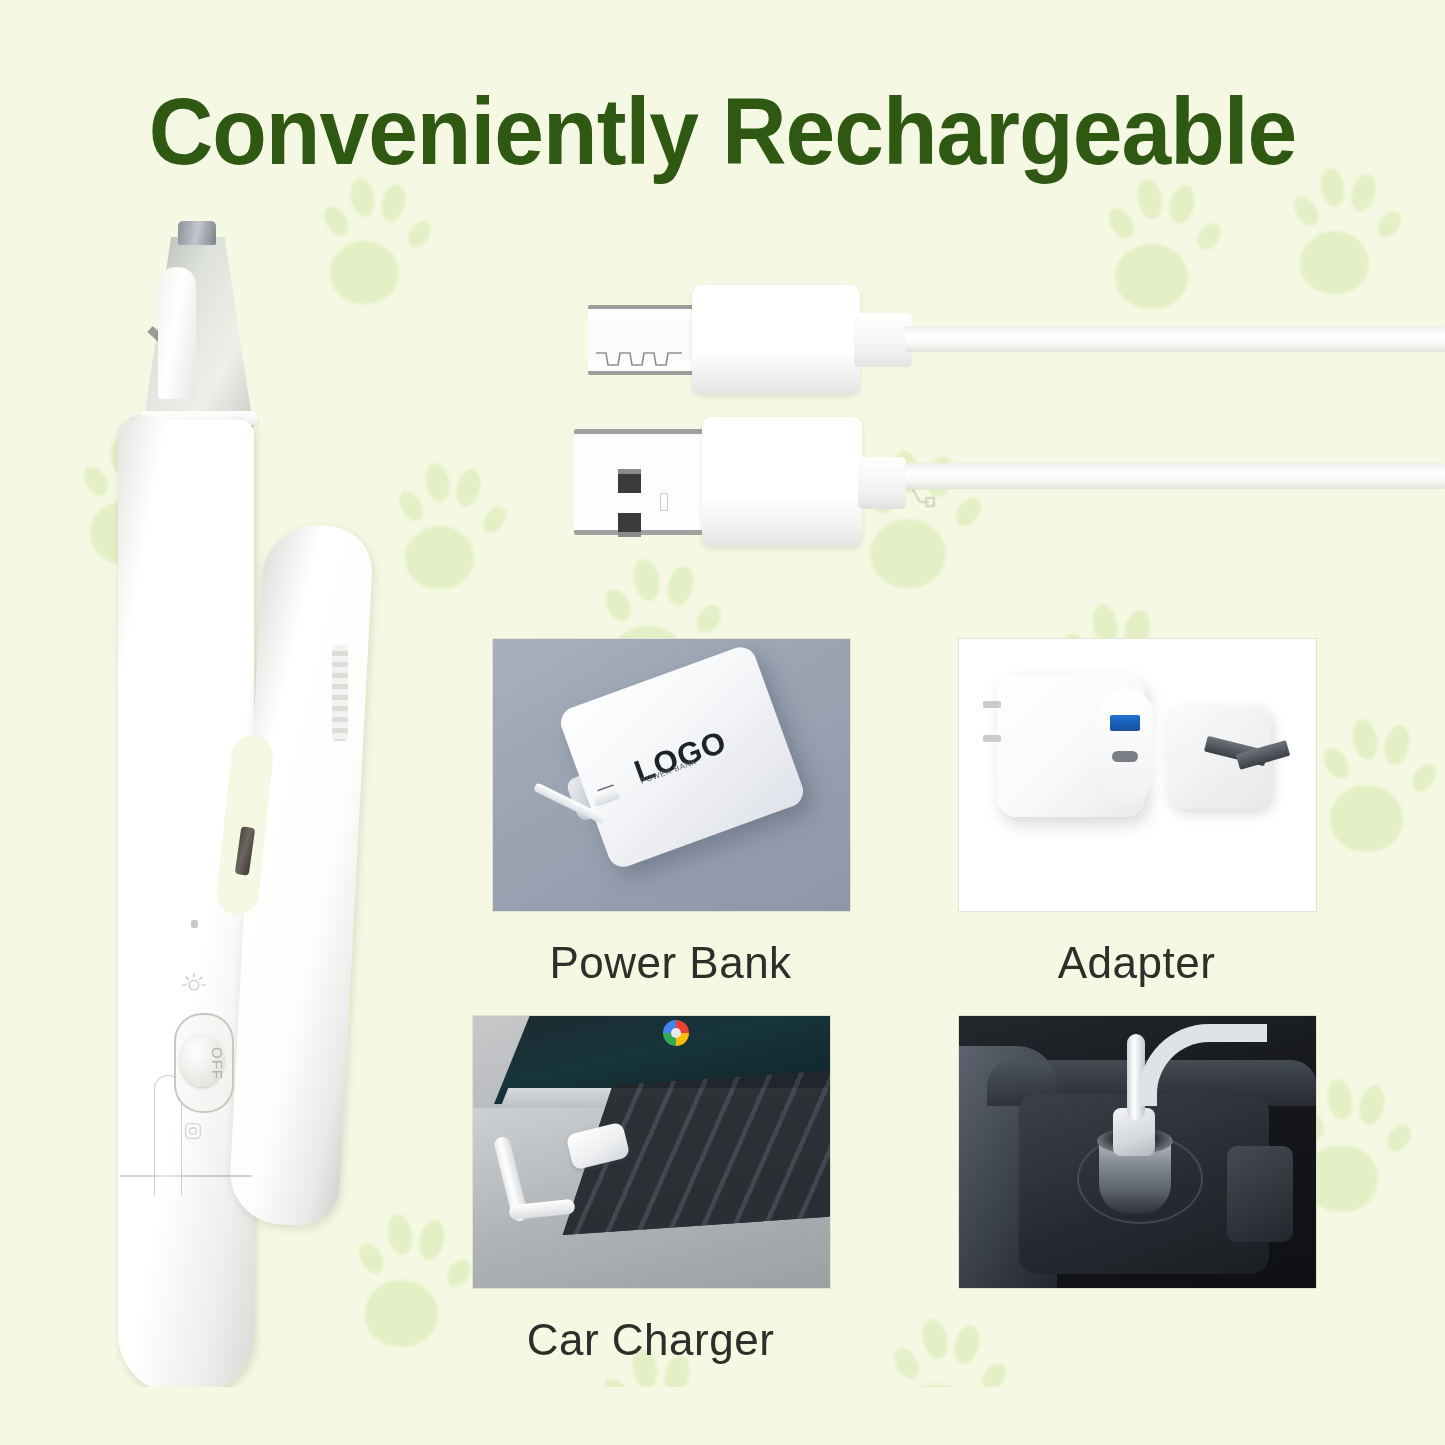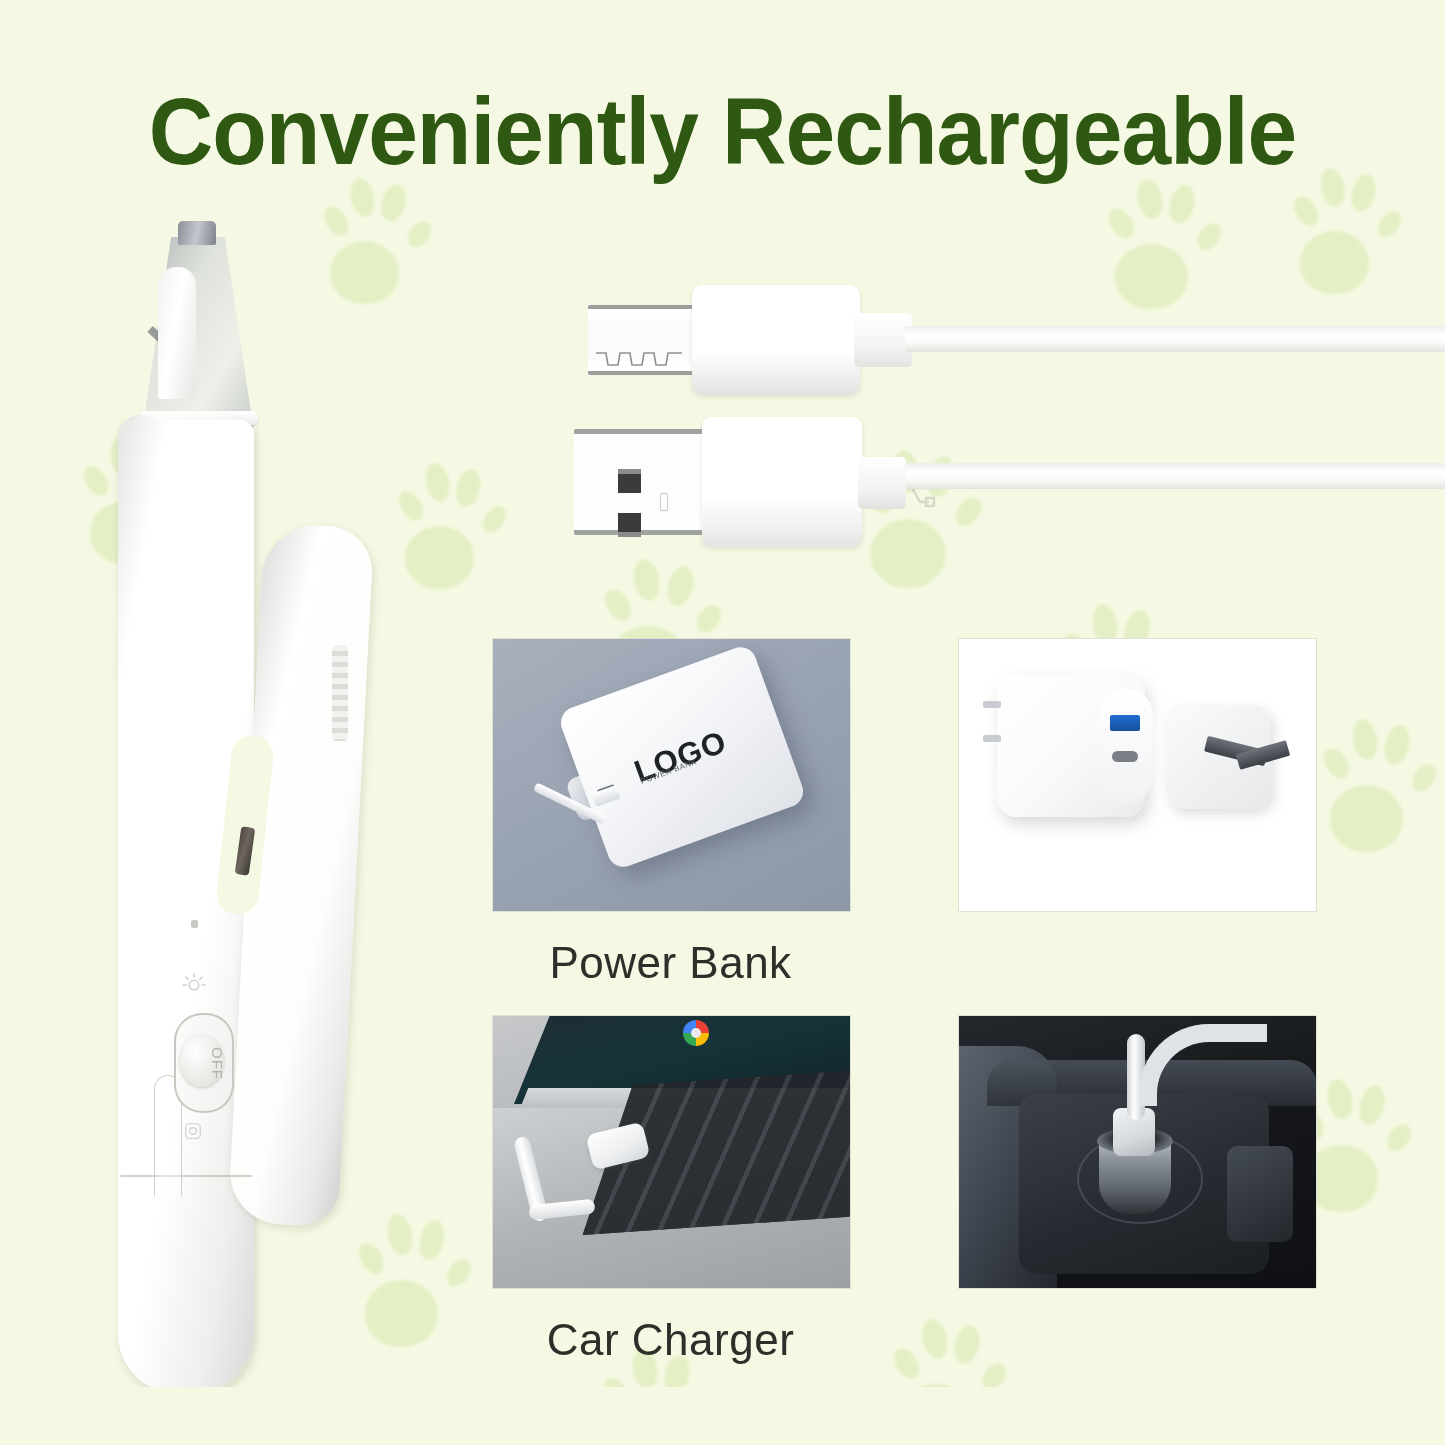--- a/index.html
+++ b/index.html
@@ -181,21 +181,21 @@
   .tile .photo{
     width:357px;height:272px;overflow:hidden;position:relative;
     border:1px solid #dfe3d2;background:#fff;
   }
   .tile .caption{
     margin-top:26px;text-align:center;
     font-size:44px;color:#2c2f2a;letter-spacing:.5px;white-space:nowrap;
   }
   #tile-power-bank{left:492px;top:638px;}
   #tile-adapter{left:958px;top:638px;}
-  #tile-car-charger{left:492px;top:1015px;}
+  #tile-car-charger{left:472px;top:1015px;}
   #tile-computer{left:958px;top:1015px;}
 
   
   .pb-bg{position:absolute;inset:0;background:linear-gradient(150deg,#a8b0bd 0%,#9aa3b2 45%,#8d97a7 100%);}
   .pb-body{
     position:absolute;left:86px;top:34px;width:206px;height:168px;
     background:linear-gradient(155deg,#ffffff 0%,#f6f7f9 40%,#dfe2e8 100%);
     border-radius:16px;transform:rotate(-20deg);
     box-shadow:6px 12px 22px rgba(60,70,90,.35);
   }
@@ -543,20 +543,21 @@
       <div class="ad-rear"></div>
       <div class="ad-prongA"></div>
       <div class="ad-prongB"></div>
       <div class="ad-body"></div>
       <div class="ad-face"></div>
       <div class="ad-usbA"></div>
       <div class="ad-usbC"></div>
       <div class="ad-pin1"></div>
       <div class="ad-pin2"></div>
     </div>
+    <div class="caption">Adapter</div>
   </div>
 
   <div class="tile" id="tile-car-charger">
     <div class="photo">
       <div class="lp-bg"></div>
       <div class="lp-screen"></div>
       <div class="lp-chrome"></div>
       <div class="lp-hinge"></div>
       <div class="lp-deck"></div>
       <div class="lp-keys"></div>

